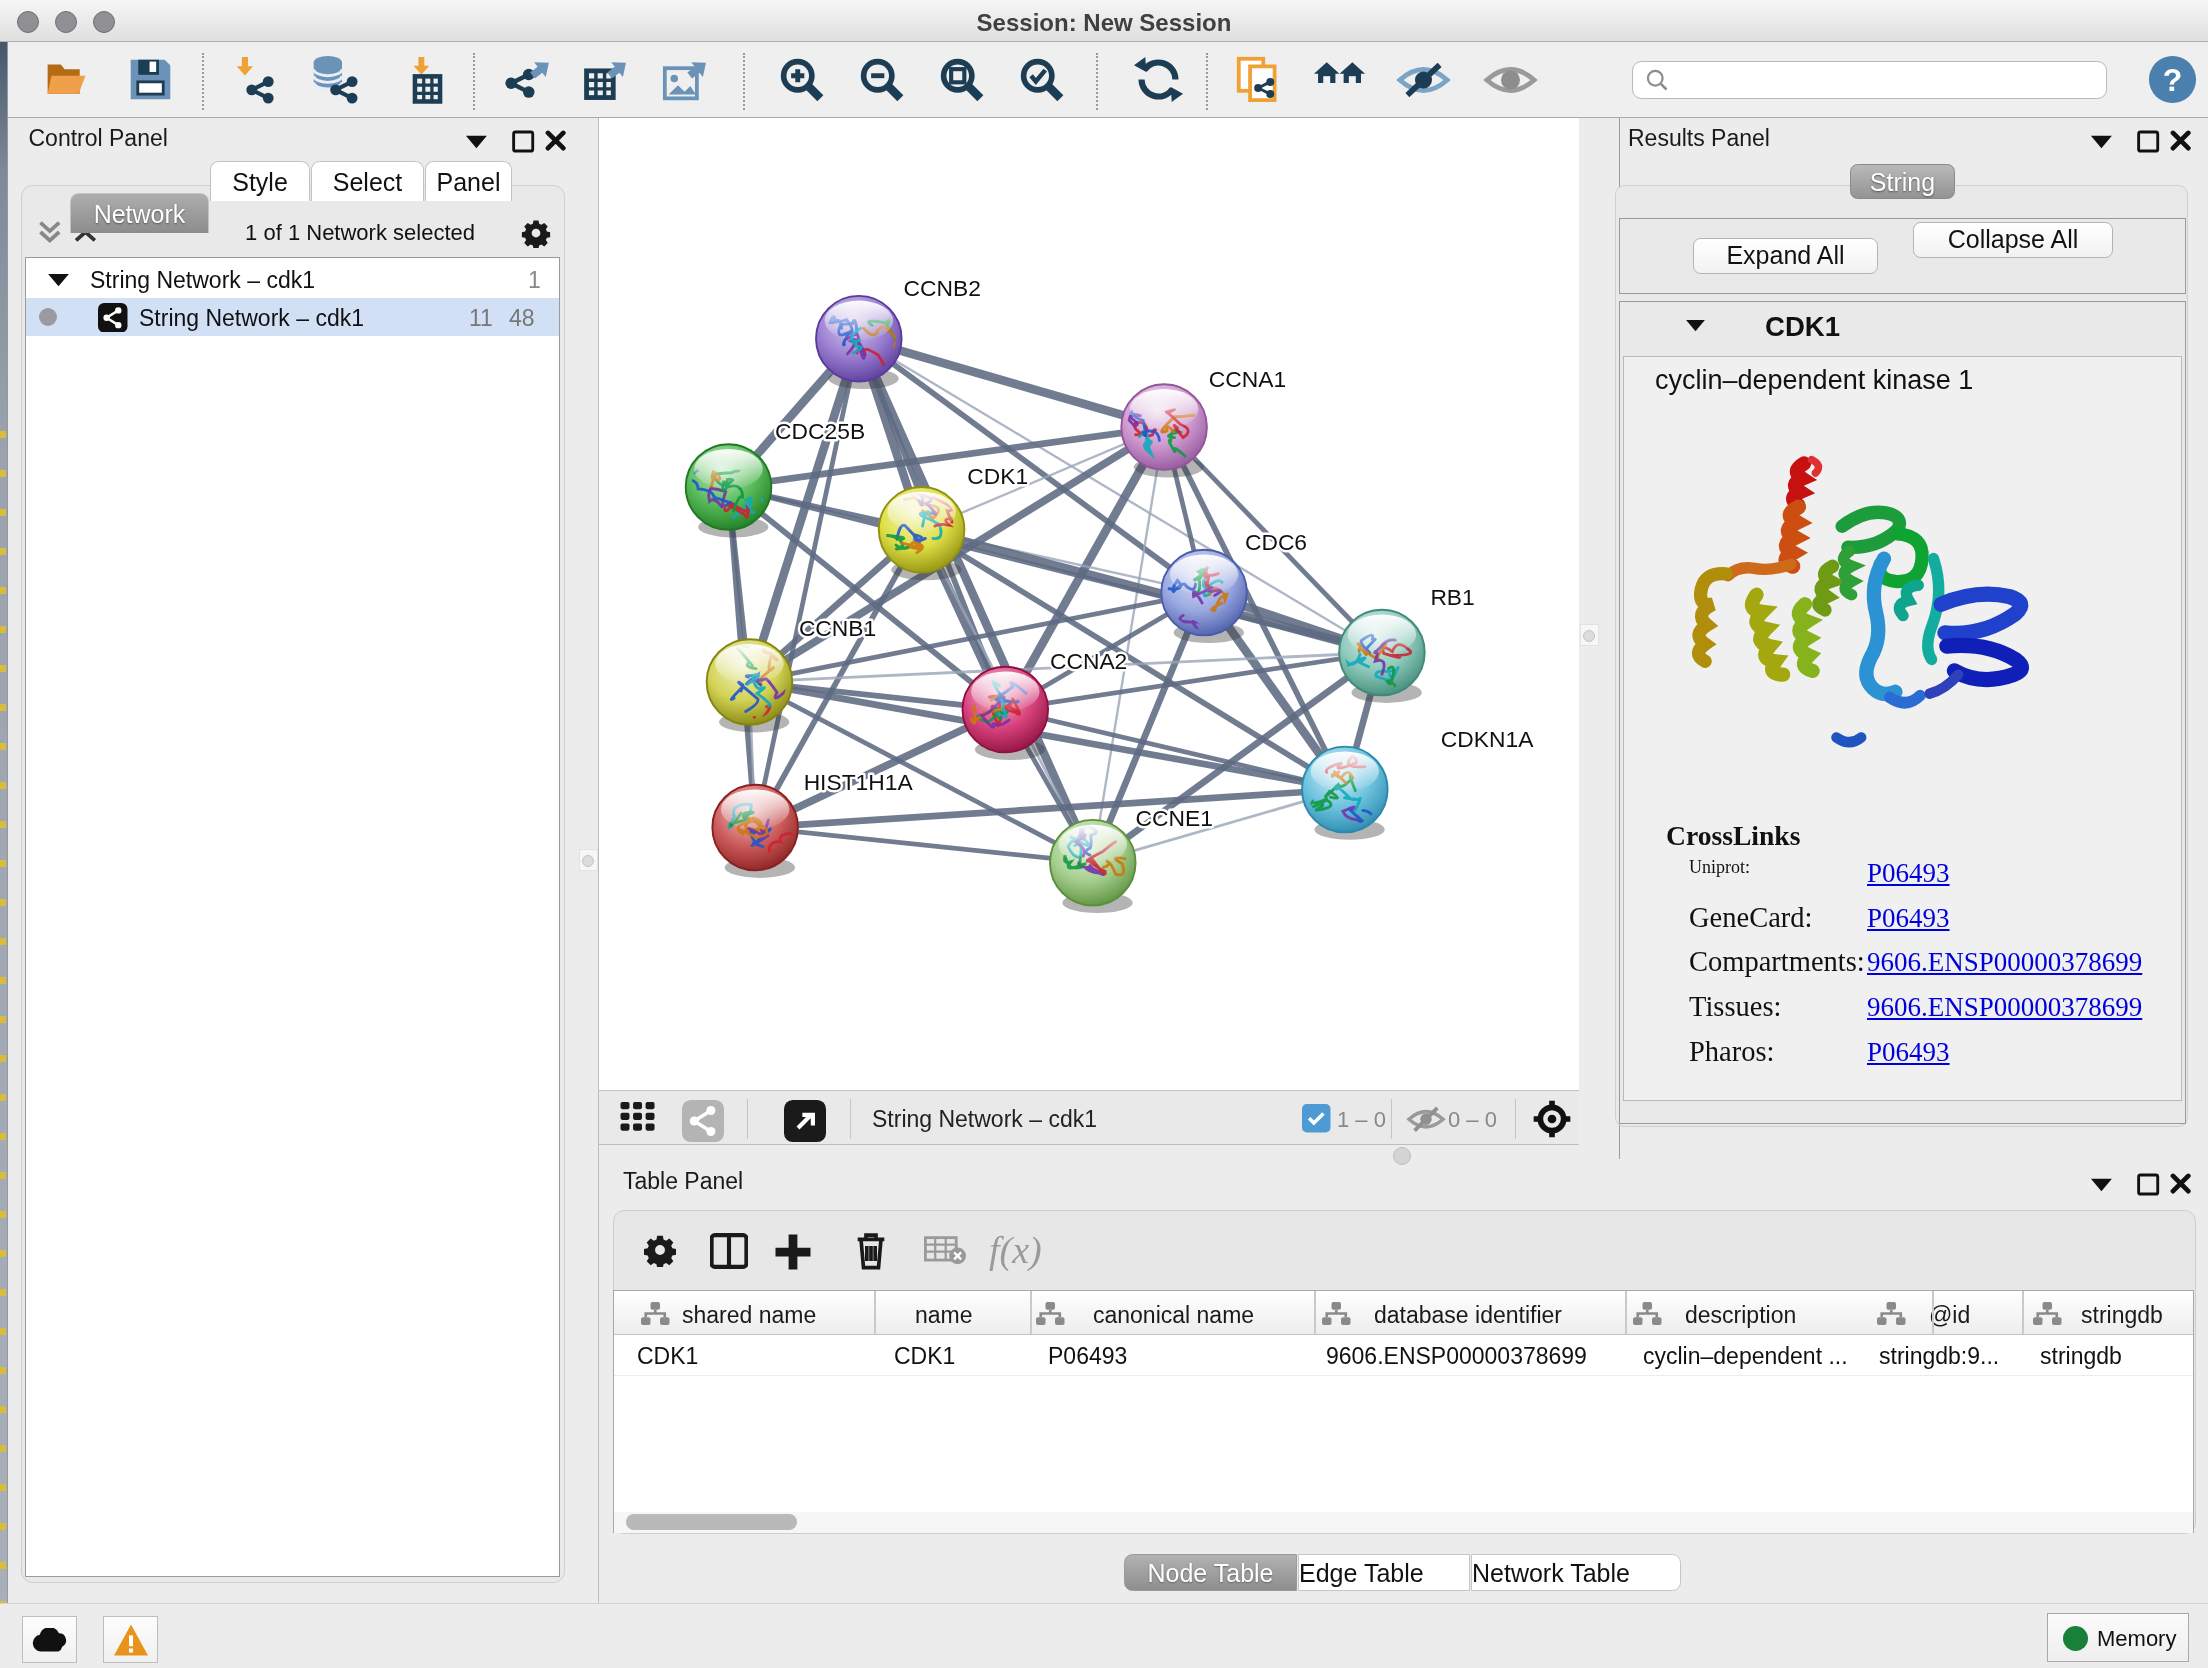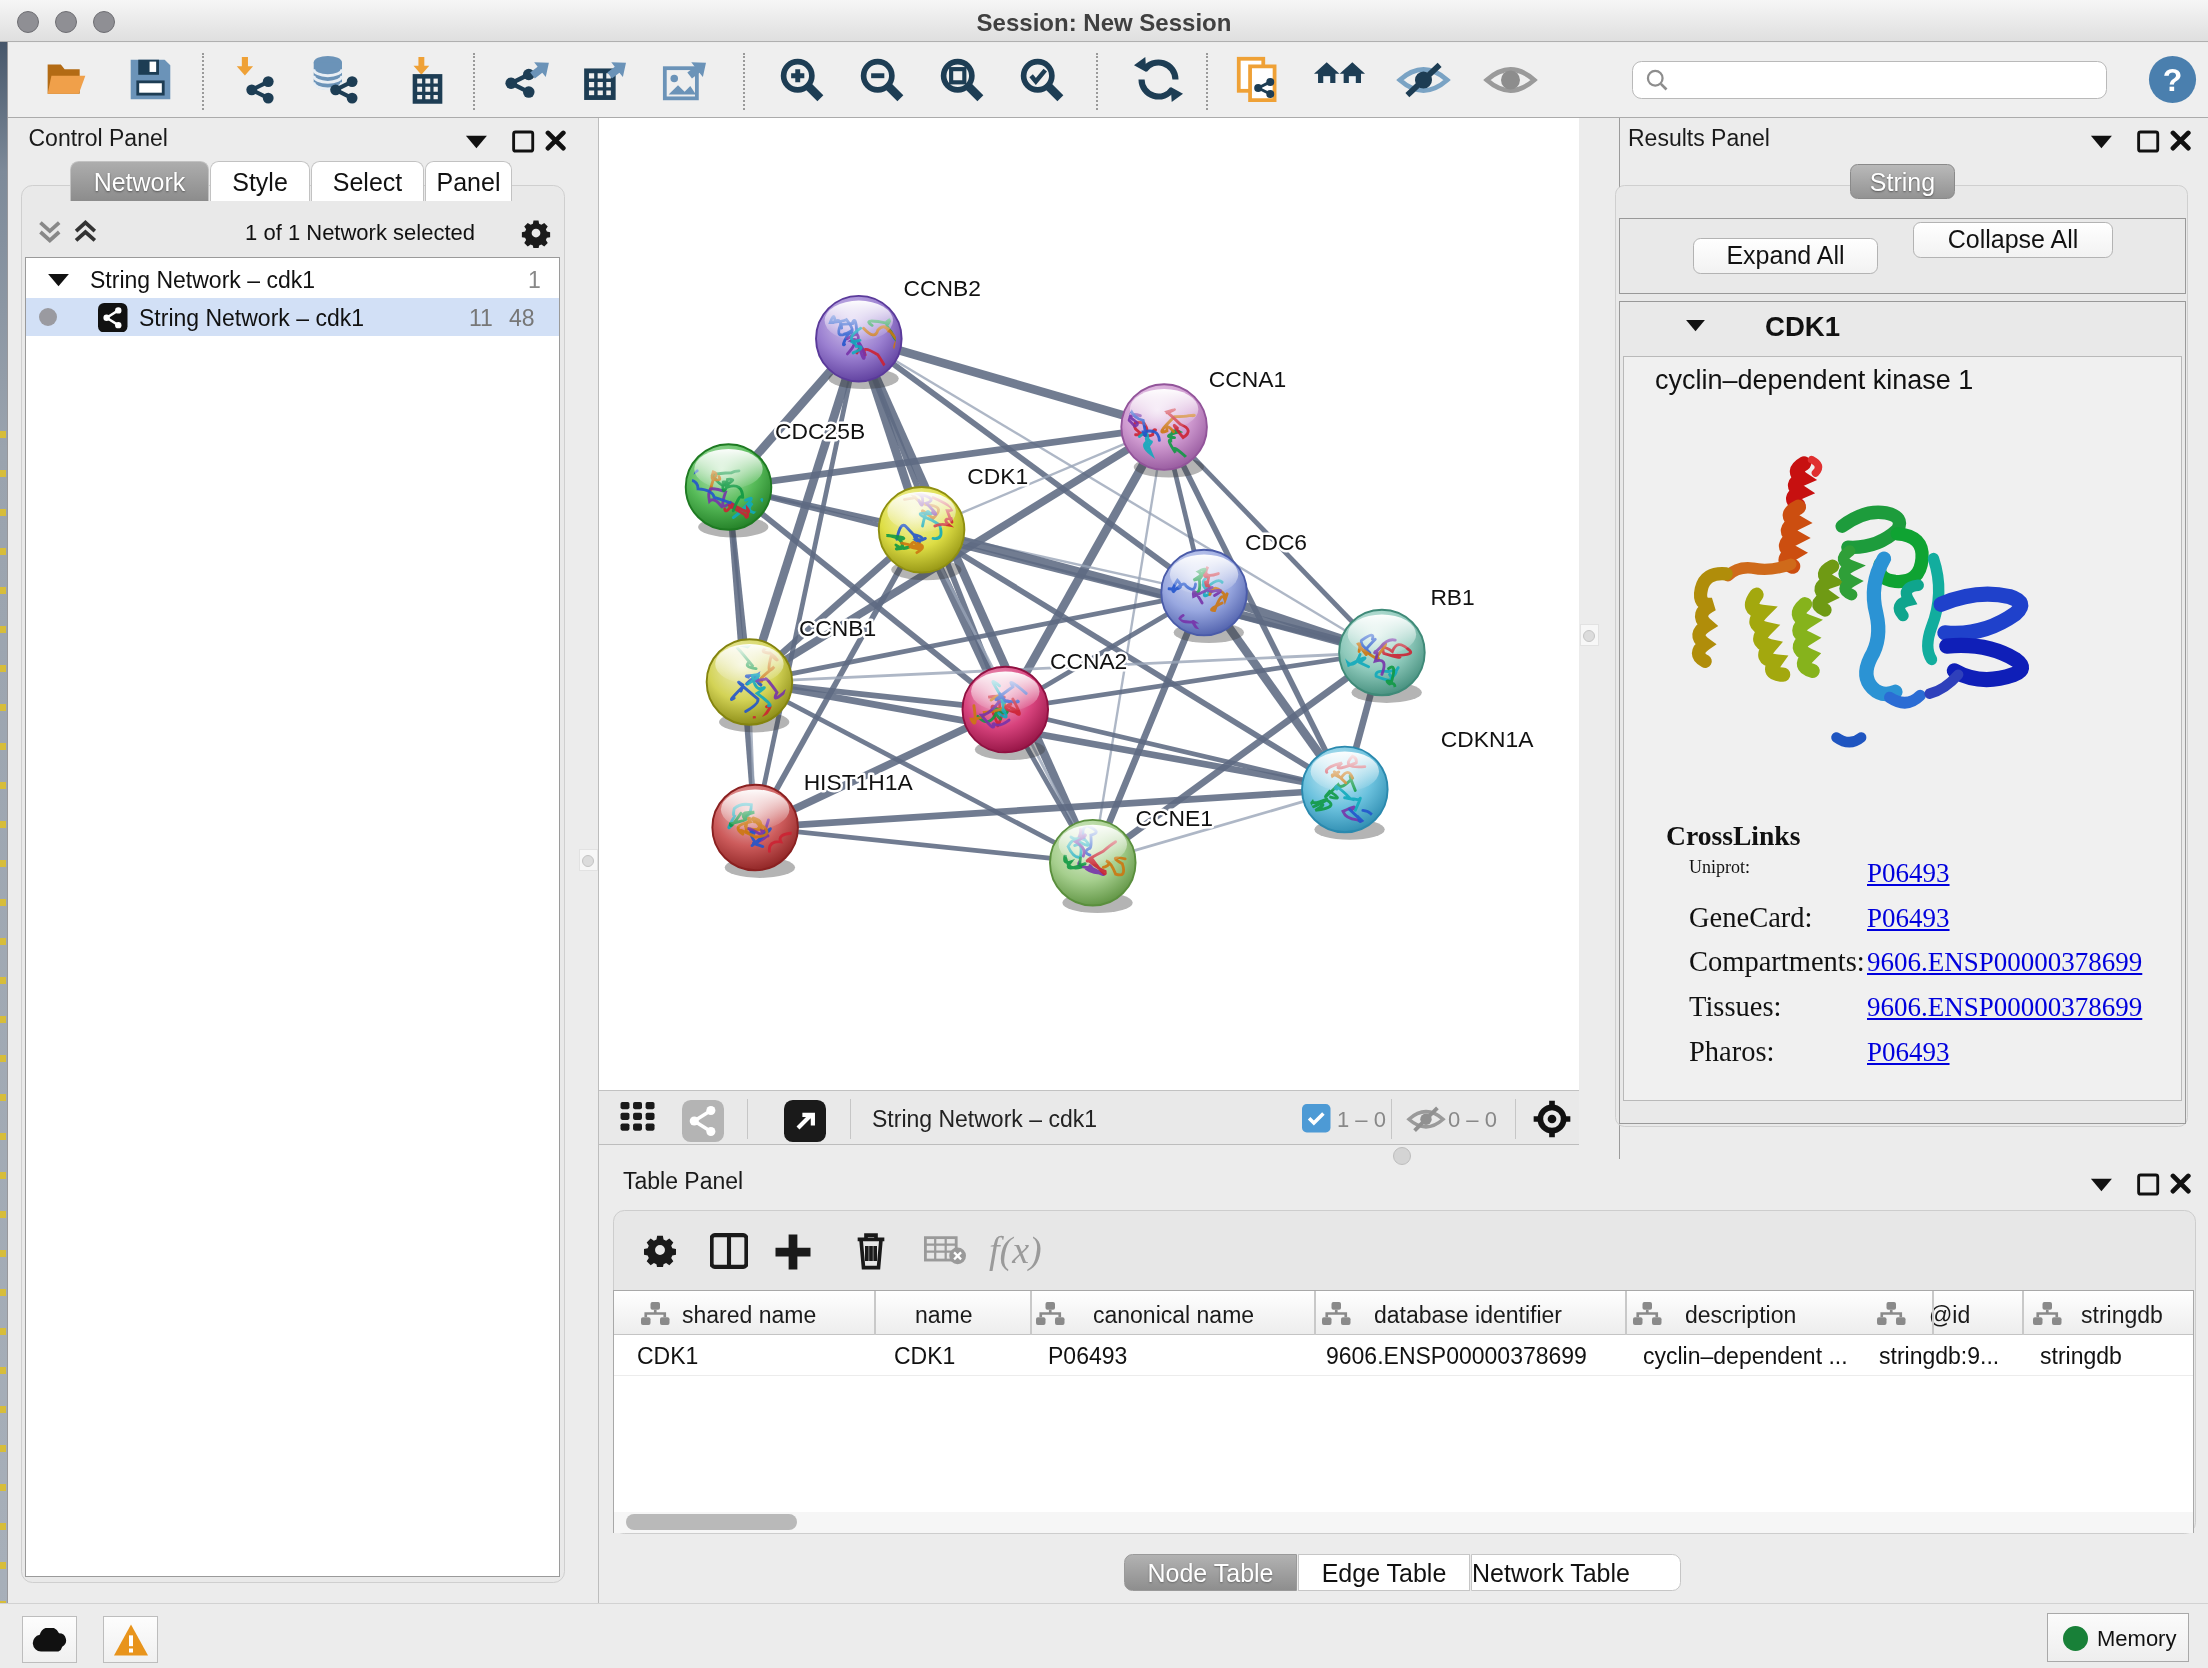--- a/index.html
+++ b/index.html
@@ -4,21 +4,21 @@
 html,body { width:2208px; height:1668px; font-family:"Liberation Sans",sans-serif; background:#ececec; overflow:hidden; position:relative; }
 .abs { position:absolute; }
 .vsep { position:absolute; top:9.5px; height:57px; width:0; border-left:2.9px dotted #9a9a9a; }
 .titlebar { position:absolute; left:0; top:0; width:2208px; height:42px; background:linear-gradient(#f6f6f6,#dfdfdf); border-bottom:1px solid #b0b0b0; }
 .tl { position:absolute; top:10.5px; width:22px; height:22px; border-radius:50%; background:#8f8f94; border:1px solid #6e6e73; }
 .title { position:absolute; top:8.6px; width:100%; text-align:center; font-size:24px; font-weight:bold; color:#404040; }
 .toolbar { position:absolute; left:0; top:43px; width:2208px; height:75px; background:#efefef; border-bottom:1px solid #ababab; }
 .search { position:absolute; left:1632px; top:18px; width:475px; height:38px; background:#fff; border:1.9px solid #b9b9b9; border-radius:9.5px; }
 .panel-title { font-size:23px; color:#1a1a1a; }
 .tab { position:absolute; z-index:3; top:161px; height:40px; background:#fff; border:1px solid #c2c2c2; border-bottom:none; border-radius:8.6px 8.6px 0 0; text-align:center; font-size:25px; color:#111; line-height:40px; }
-.tab.sel { background:linear-gradient(#adadad,#8c8c8c); color:#fff; text-shadow:0 1px 1.9px #555; }
+.tab.sel { background:linear-gradient(#adadad,#8c8c8c); color:#fff; text-shadow:0 1px 1.9px #555;margin-top:32px; }
 .roundbox { position:absolute; background:#e9e9e9; border:1px solid #cfcfcf; border-radius:11.4px; }
 .netlist { position:absolute; left:25px; top:257px; width:535px; height:1320px; background:#fff; border:1px solid #9a9a9a; }
 .lrow { position:relative; width:100%; height:38px; font-size:23px; color:#111; }
 .btn { position:absolute; background:linear-gradient(#ffffff,#f2f2f2); border:1.9px solid #b3b3b3; border-radius:7.6px; text-align:center; font-size:25px; color:#111; }
 a.link { color:#0000dd; text-decoration:underline; }
 .serif { font-family:"Liberation Serif",serif; }
 .nbsep { position:absolute; top:7.6px; height:40px; width:0; border-left:1.9px solid #c6c6c6; }
 </style></head>
 <body>
 
@@ -742,21 +742,21 @@
 <div class="abs" style="left:1879px;top:1343px;font-size:23px;color:#111;white-space:nowrap">stringdb:9...</div>
 <div class="abs" style="left:2040px;top:1343px;font-size:23px;color:#111;white-space:nowrap">stringdb</div>
 <div class="abs" style="left:874px;top:1291px;width:1.9px;height:44px;background:#c9c9c9"></div>
 <div class="abs" style="left:1030px;top:1291px;width:1.9px;height:44px;background:#c9c9c9"></div>
 <div class="abs" style="left:1314px;top:1291px;width:1.9px;height:44px;background:#c9c9c9"></div>
 <div class="abs" style="left:1625px;top:1291px;width:1.9px;height:44px;background:#c9c9c9"></div>
 <div class="abs" style="left:1932px;top:1291px;width:1.9px;height:44px;background:#c9c9c9"></div>
 <div class="abs" style="left:2022px;top:1291px;width:1.9px;height:44px;background:#c9c9c9"></div>
 
 <div class="abs" style="left:1124px;top:1554px;width:173px;height:37px;background:linear-gradient(#b2b2b2,#8e8e8e);border:1px solid #9a9a9a;border-radius:8.6px 0 0 8.6px;color:#fff;font-size:25px;text-align:center;line-height:36px;text-shadow:0 1px 1.9px #666">Node Table</div>
-<div class="abs" style="left:1298px;top:1554px;width:172px;height:37px;background:#fff;border:1px solid #c6c6c6;color:#111;font-size:25px;text-align:center;line-height:36px">Edge Table</div>
+<div class="abs" style="left:1298px;top:1554px;width:172px;height:37px;background:#fff;border:1px solid #c6c6c6;color:#111;font-size:25px;text-align:left;line-height:36px">Edge Table</div>
 <div class="abs" style="left:1471px;top:1554px;width:210px;height:37px;background:#fff;border:1px solid #c6c6c6;border-radius:0 8.6px 8.6px 0;color:#111;font-size:25px;text-align:left;line-height:36px">Network Table</div>
 
 <div class="abs" style="left:0;top:1603px;width:2208px;height:66px;background:#ececec;border-top:1px solid #d2d2d2"></div>
 <div class="abs" style="left:22px;top:1616px;width:55px;height:47px;background:linear-gradient(#fdfdfd,#f0f0f0);border:1.9px solid #bdbdbd">
   <svg style="position:absolute;left:8.6px;top:10.5px" width="36" height="25" viewBox="0 0 28 19">
       <path d="M7 18 a6.5 6.5 0 0 1 -1 -12.9 a8 8 0 0 1 15 -1.2 a5.5 5.5 0 0 1 2.5 10.4 a5 5 0 0 1 -3 3.7 z" fill="#111"></path>
     </svg>
 </div>
 <div class="abs" style="left:103px;top:1616px;width:55px;height:47px;background:linear-gradient(#fdfdfd,#f0f0f0);border:1.9px solid #bdbdbd">
   <svg style="position:absolute;left:7.6px;top:5.7px" width="38" height="34" viewBox="0 0 24 22">

